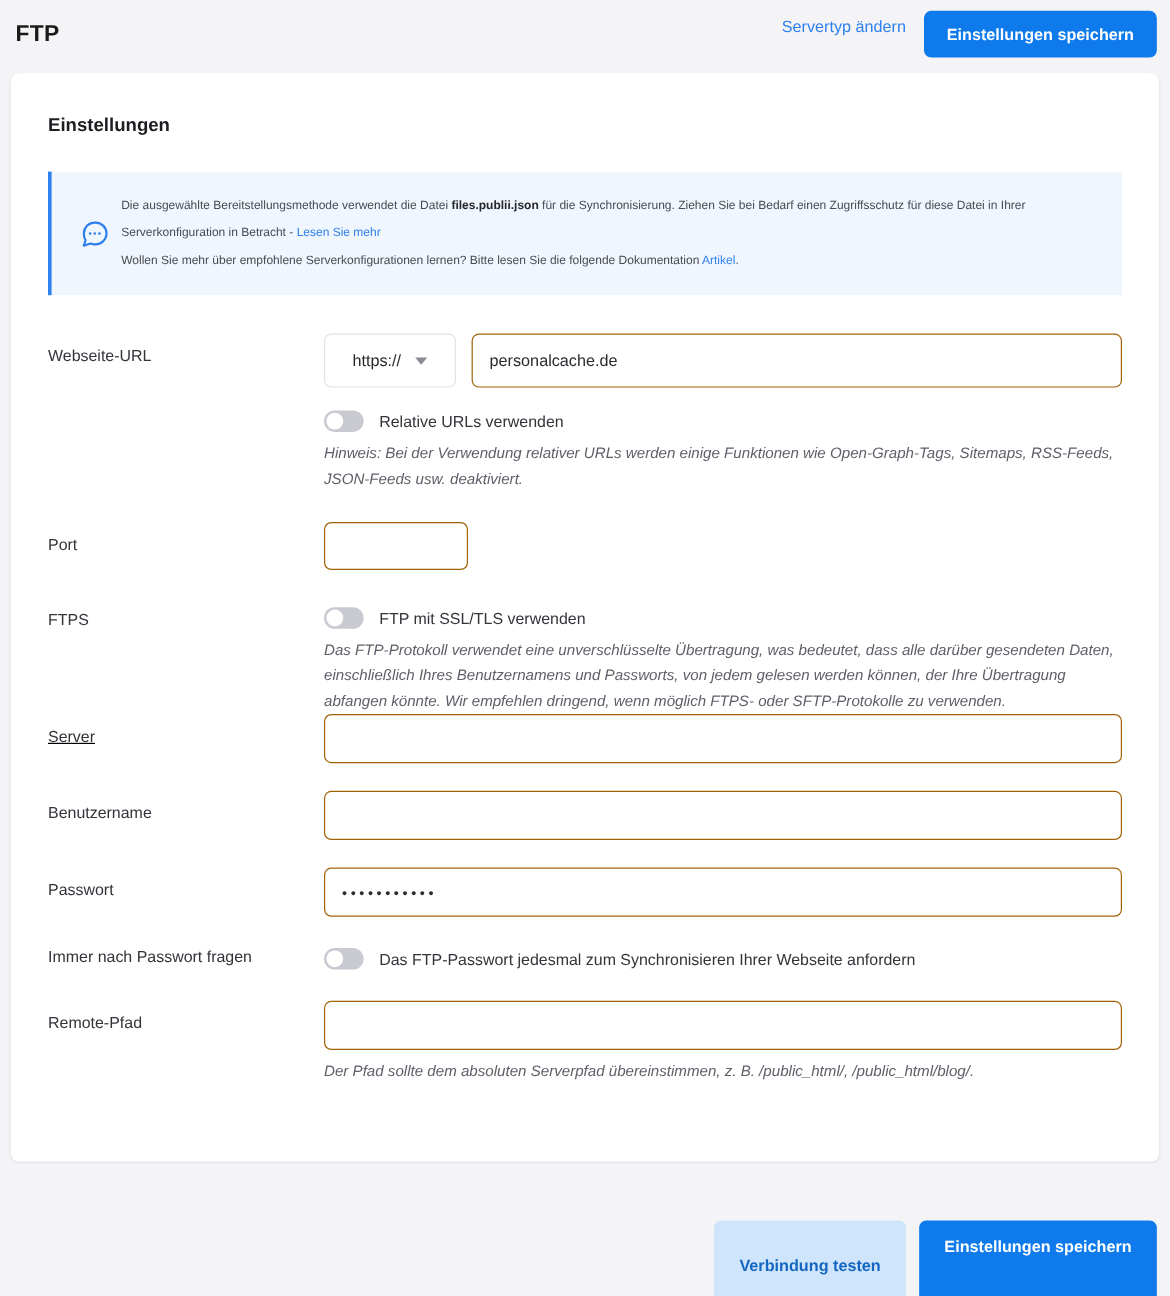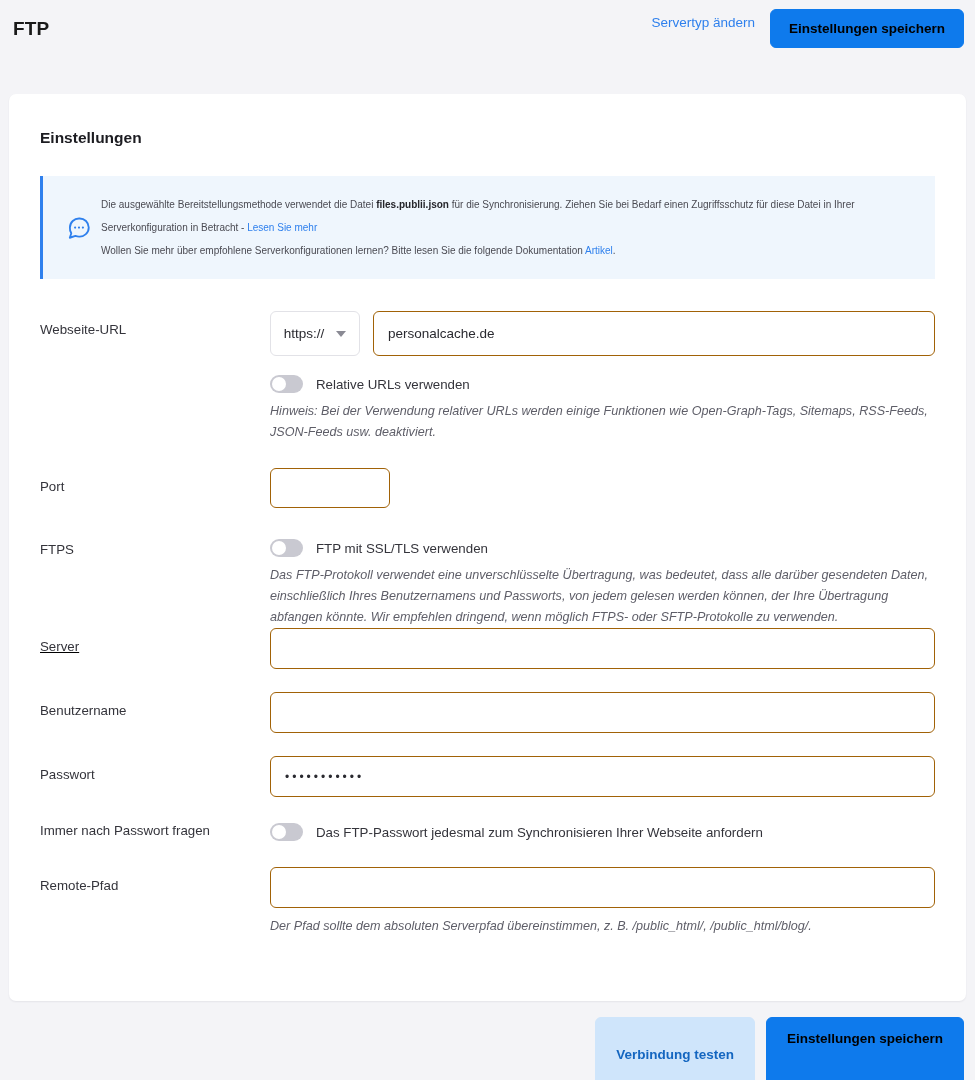--- a/index.html
+++ b/index.html
@@ -46,35 +46,35 @@
     line-height: 1;
   }
   .btn-white {
     background: #fff;
     border: 1px solid #d9d9de;
     color: #26262b;
   }
   .btn-blue {
     background: #0e7aec;
     border: 1px solid #0e7aec;
-    color: #000000;
+    color: #ffffff;
     font-weight: bold;
   }
   .btn-lightblue {
     background: #cfe5fb;
     border: 1px solid #cfe5fb;
     color: #1466c0;
     font-weight: bold;
   }
 
   
   .card {
     position: absolute;
     left: 9px;
-    top: 94px;
+    top: 61px;
     width: 957px;
     height: 907px;
     background: #fff;
     border-radius: 7px;
     box-shadow: 0 1px 2px rgba(30,30,60,.07);
     padding: 0 31px;
   }
   .card-title {
     font-size: 15.5px;
     font-weight: bold;
@@ -121,21 +121,21 @@
     font-size: 13.5px;
     color: #2a2a30;
     padding: 0 14px;
     font-family: "Liberation Sans", sans-serif;
     outline: none;
   }
   .inp::placeholder { color: #b4b4bc; }
 
   .url-line { display: flex; gap: 13px; }
   .select-wrap {
-    width: 90px;
+    width: 110px;
     flex: none;
     height: 45px;
     border: 1px solid #e2e2e7;
     border-radius: 6px;
     display: flex;
     align-items: center;
     justify-content: center;
     gap: 12px;
     cursor: pointer;
     background: #fff;

